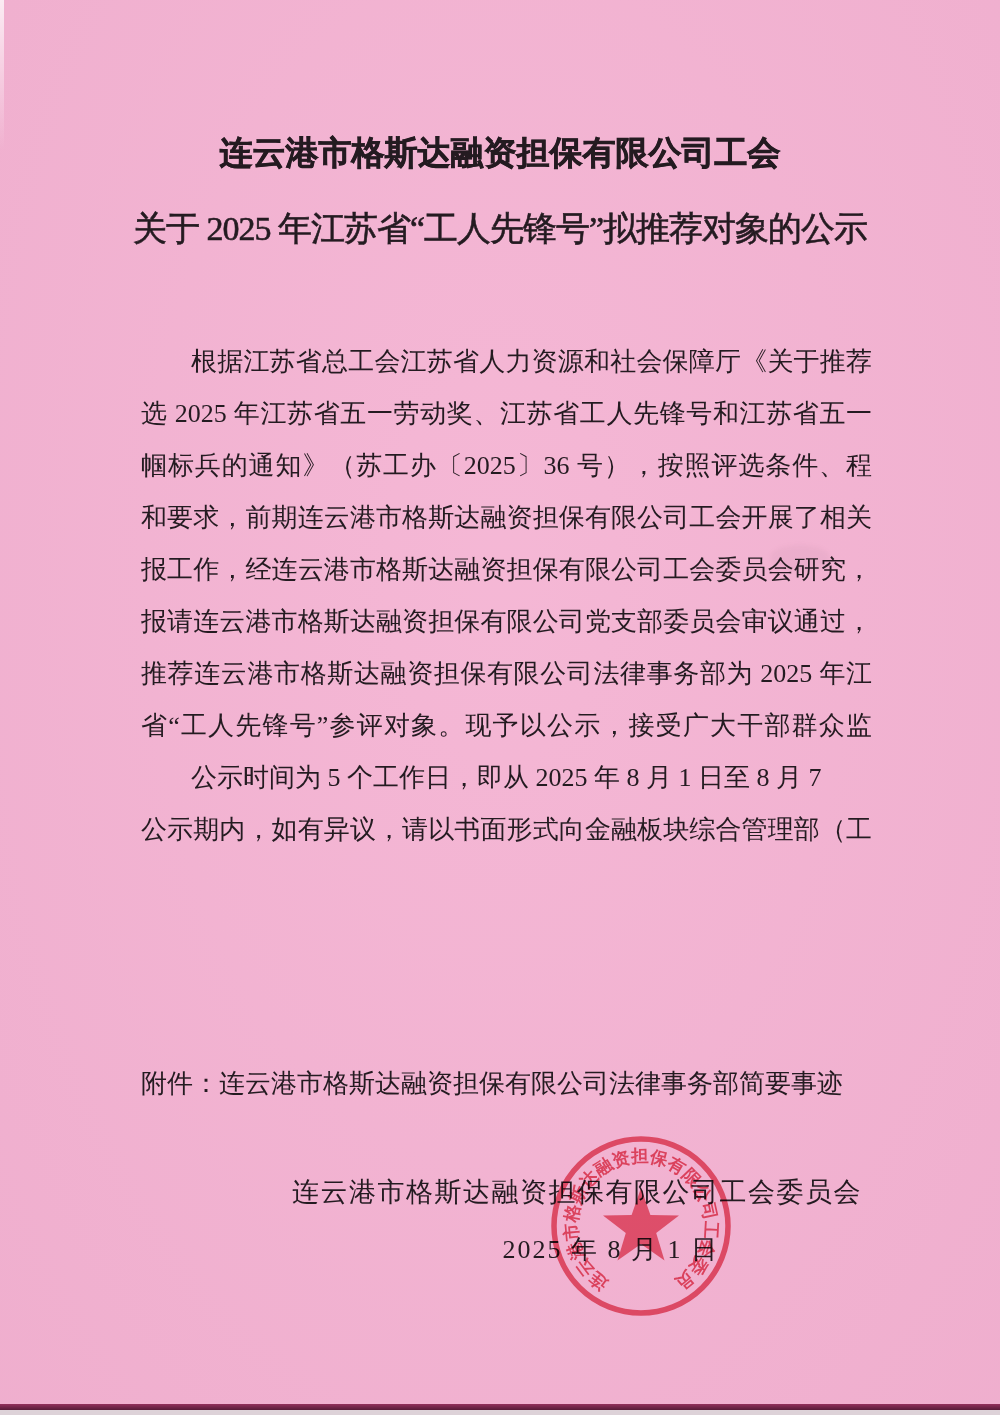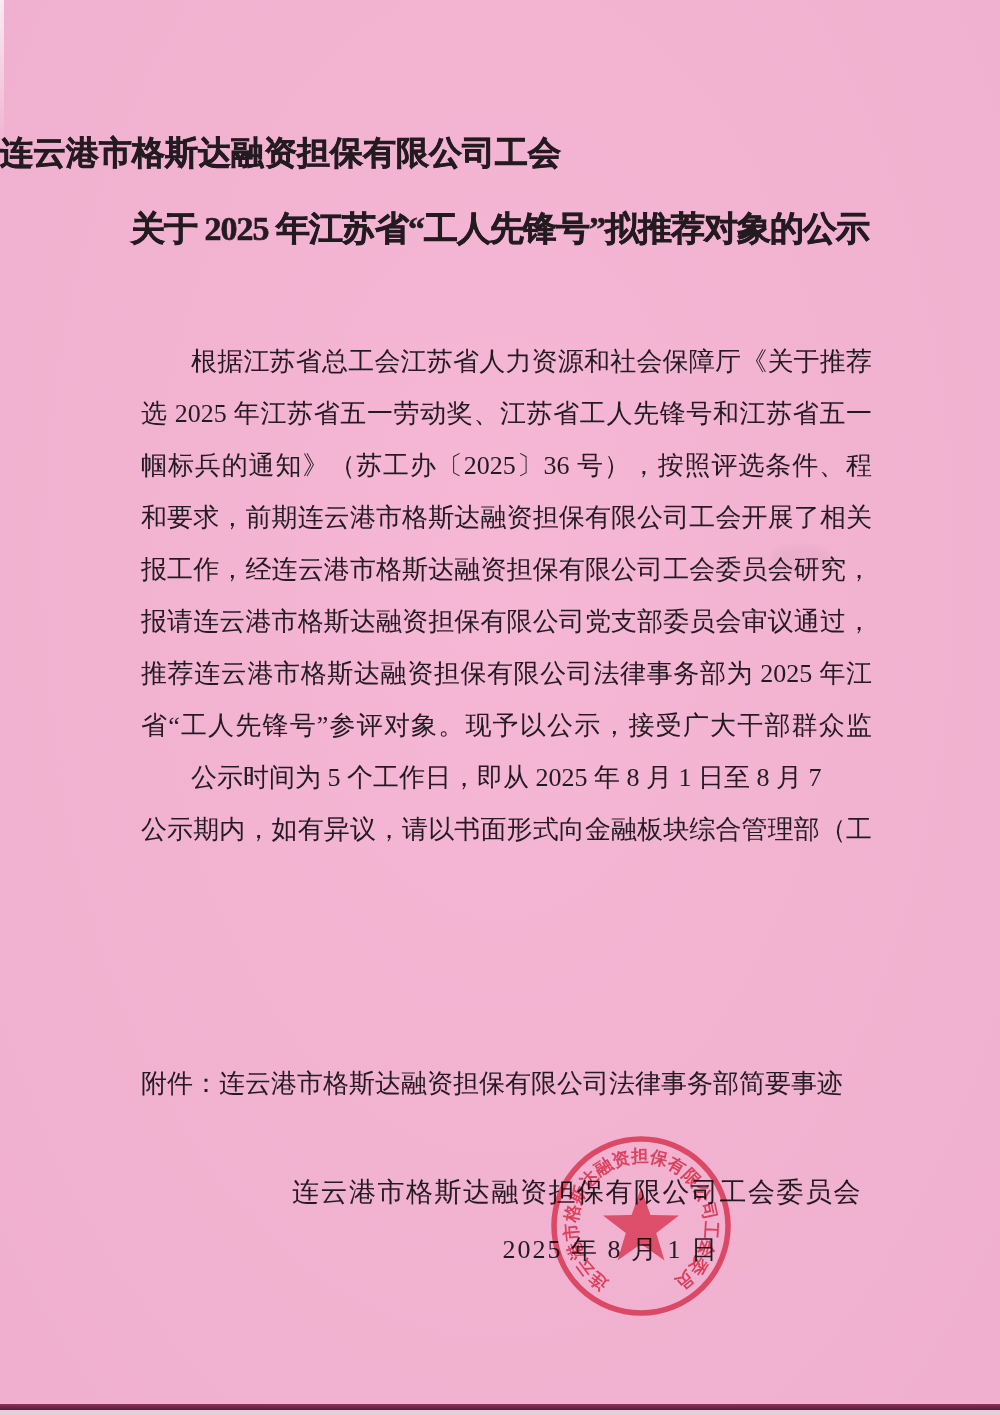--- a/index.html
+++ b/index.html
@@ -5,26 +5,26 @@
   html,body { margin:0; padding:0; background:#888; }
   .page {
     position:relative; width:1000px; height:1415px; overflow:hidden;
     background:#f4b2d2;
     background-image: radial-gradient(ellipse at 50% 40%, rgba(255,255,255,0.07), rgba(0,0,0,0.02));
     font-family:"Liberation Serif","DejaVu Serif",serif;
     color:#241b21;
   }
   .title1 {
     position:absolute; top:131px; left:0; width:100%;
-    font-size:33px; font-weight:900; letter-spacing:0px;
+    text-align:center; font-size:33px; font-weight:900; letter-spacing:0px;
     -webkit-text-stroke:0.6px #241b21;
   }
   .title2 {
     position:absolute; top:206px; left:0; width:100%;
-    text-align:center; font-size:34px; font-weight:700; letter-spacing:-1px;
+    text-align:center; font-size:34px; font-weight:400; letter-spacing:-1px;
     -webkit-text-stroke:0.6px #241b21;
   }
   .bodyblock {
     position:absolute; left:141px; top:336px; width:731px;
     font-size:26px; line-height:52px; white-space:normal;
   }
   .line { height:52px; overflow:hidden; }
   .fill { text-align:justify; text-align-last:justify; }
   .indent { text-indent:50px; }
   .attachment {

